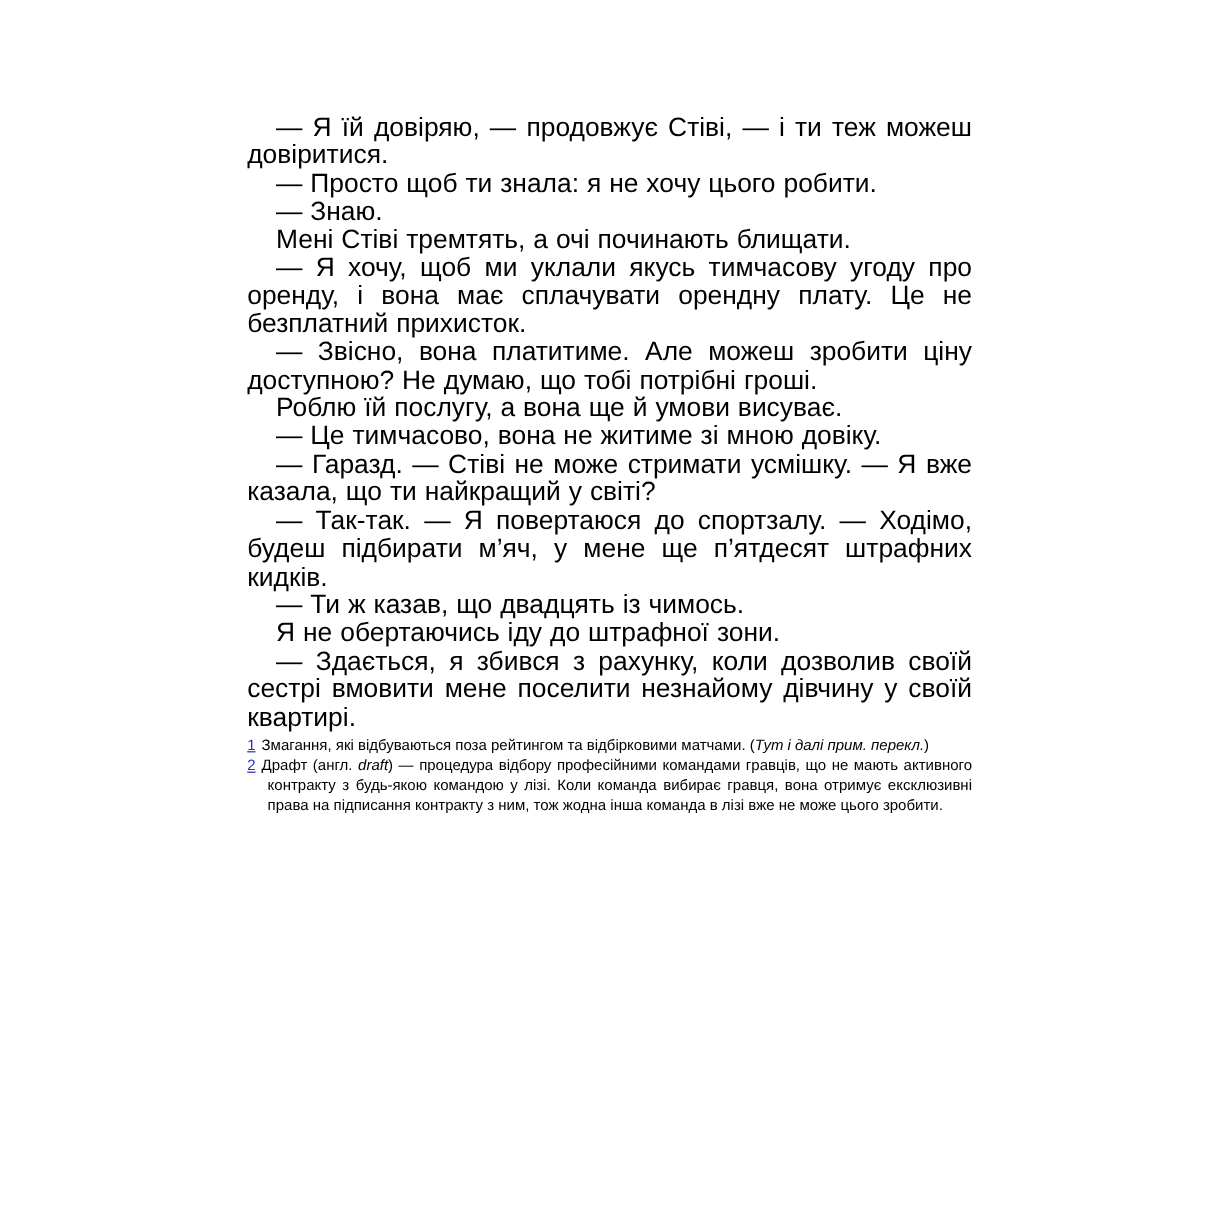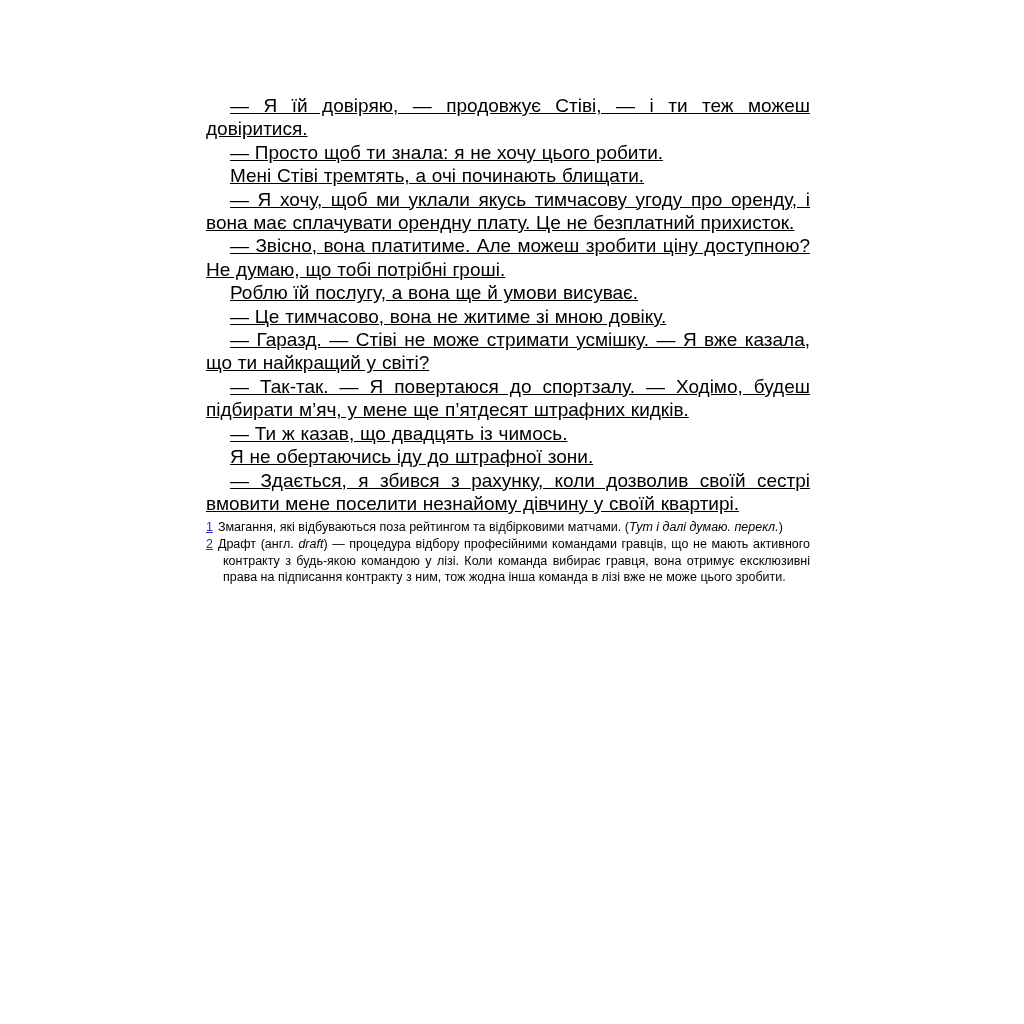--- a/index.html
+++ b/index.html
@@ -25,26 +25,25 @@
   }
   .text-block {
     position: absolute;
     left: 206px;
     top: 94px;
     width: 604px;
     color: var(--text-color);
   }
   .paragraphs p {
     margin: 0;
-    font-size: 19px;
+    font-size: 22px;
     line-height: 23.4px;
     text-align: justify;
     text-indent: 24px;
     word-spacing: 0.5px;
-    text-decoration: underline;
   }
   .footnotes {
     margin-top: 4px;
   }
   .footnote {
     font-size: 12.5px;
     line-height: 16.7px;
     text-align: justify;
     padding-left: 17px;
     text-indent: -17px;
@@ -59,29 +58,30 @@
   .footnote i { font-style: italic; }
 </style>
 </head>
 <body>
 
 <div class="page">
   <div class="text-block">
     <div class="paragraphs">
         <p>— Я їй довіряю, — продовжує Стіві, — і ти теж можеш довіритися.</p>
         <p>— Просто щоб ти знала: я не хочу цього робити.</p>
+        <p>— Знаю.</p>
         <p>Мені Стіві тремтять, а очі починають блищати.</p>
         <p>— Я хочу, щоб ми уклали якусь тимчасову угоду про оренду, і вона має сплачувати орендну плату. Це не безплатний прихисток.</p>
         <p>— Звісно, вона платитиме. Але можеш зробити ціну доступною? Не думаю, що тобі потрібні гроші.</p>
         <p>Роблю їй послугу, а вона ще й умови висуває.</p>
         <p>— Це тимчасово, вона не житиме зі мною довіку.</p>
         <p>— Гаразд. — Стіві не може стримати усмішку. — Я вже казала, що ти найкращий у світі?</p>
         <p>— Так-так. — Я повертаюся до спортзалу. — Ходімо, будеш підбирати м’яч, у мене ще п’ятдесят штрафних кидків.</p>
         <p>— Ти ж казав, що двадцять із чимось.</p>
         <p>Я не обертаючись іду до штрафної зони.</p>
         <p>— Здається, я збився з рахунку, коли дозволив своїй сестрі вмовити мене поселити незнайому дівчину у своїй квартирі.</p>
       </div>
     <div class="footnotes">
-        <div class="footnote"><a class="fn-num">1</a><span>Змагання, які відбуваються поза рейтингом та відбірковими матчами. (</span><i>Тут і далі думаю. перекл.</i><span>)</span></div>
+        <div class="footnote"><a class="fn-num">1</a><span>Змагання, які відбуваються поза рейтингом та відбірковими матчами. (</span><i>Тут і далі прим. перекл.</i><span>)</span></div>
         <div class="footnote"><a class="fn-num">2</a><span>Драфт (англ. </span><i>draft</i><span>) — процедура відбору професійними командами гравців, що не мають активного контракту з будь-якою командою у лізі. Коли команда вибирає гравця, вона отримує ексклюзивні права на підписання контракту з ним, тож жодна інша команда в лізі вже не може цього зробити.</span></div>
       </div>
   </div>
 </div>
 
 </body></html>

